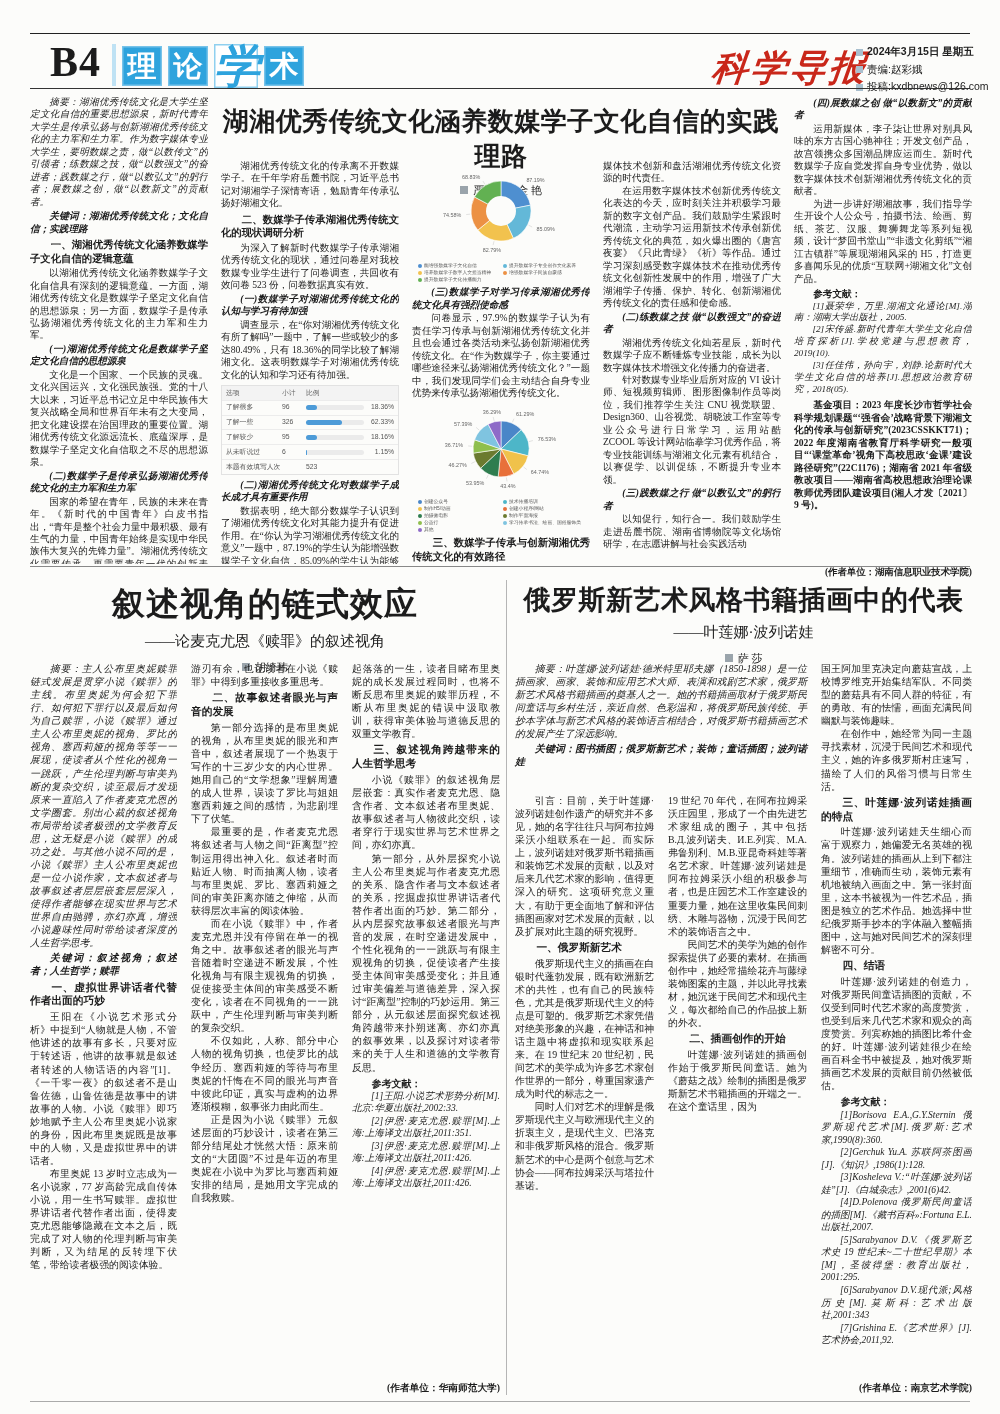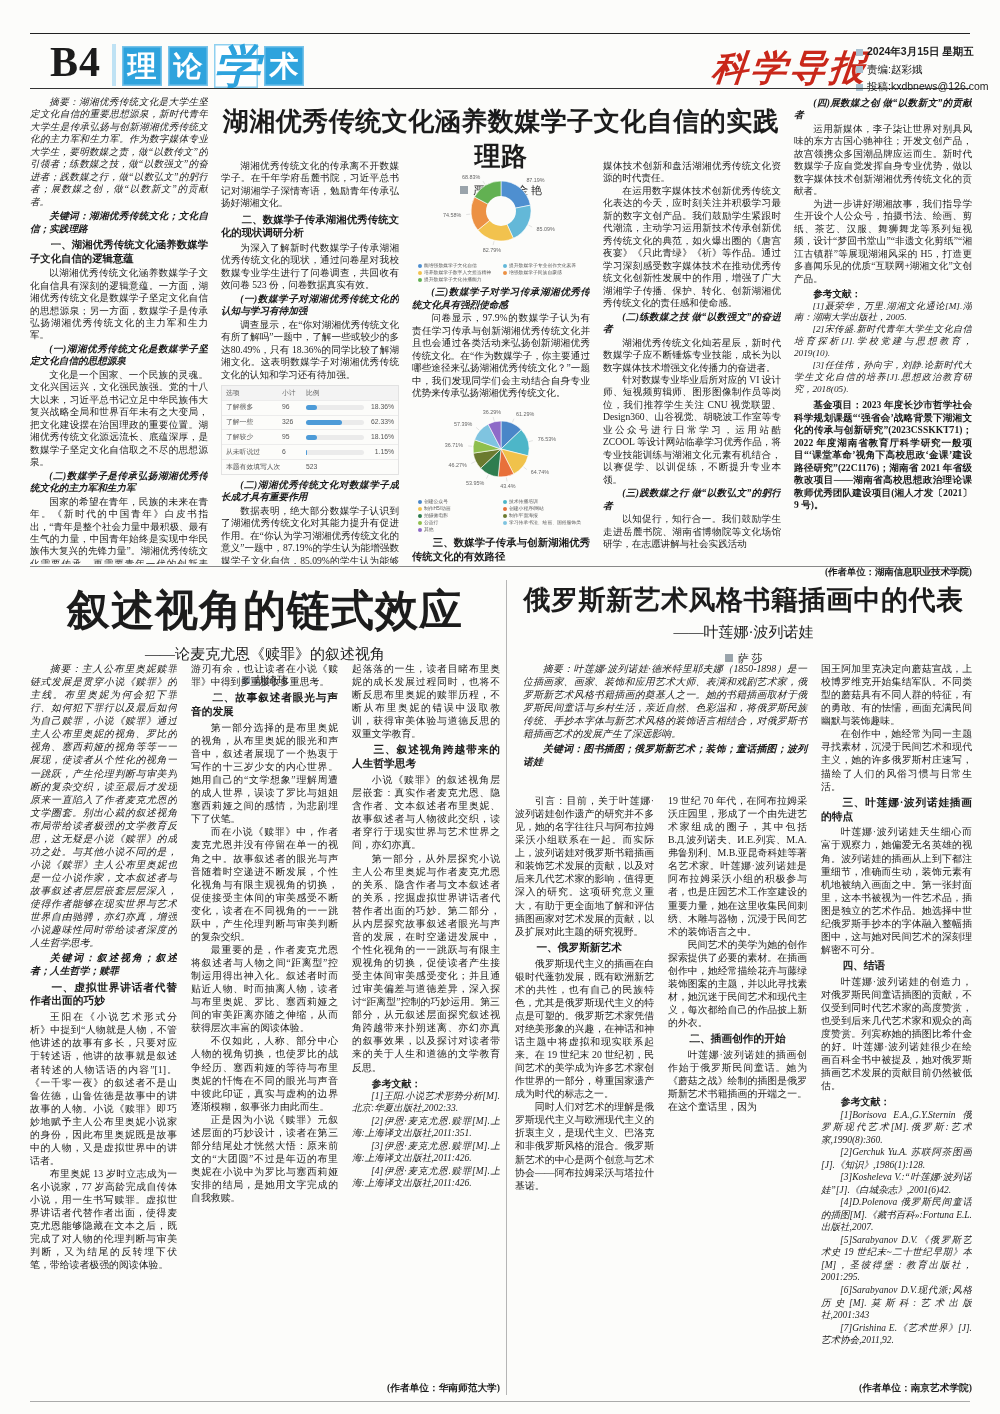--- a/index.html
+++ b/index.html
@@ -68,28 +68,28 @@
   .chartbox{margin:3px 0 2px;}
   .cl{display:grid;grid-template-columns:1fr 1fr;gap:1px 4px;margin:1px 6px 3px;}
   .cli{display:flex;align-items:center;font-size:4.8px;line-height:6px;color:#555;
        font-family:"Liberation Sans",sans-serif;white-space:nowrap;overflow:hidden;}
   .cld{width:4px;height:4px;border-radius:50%;margin-right:2px;flex:0 0 4px;}
 
   
   #a2{position:absolute;left:30px;top:576px;width:470px;height:822px;}
   #a3{position:absolute;left:515px;top:576px;width:457px;height:822px;}
   .btitle{text-align:center;font-weight:bold;margin-top:6px;}
-  #a2title{font-size:43px;letter-spacing:1px;}
+  #a2title{font-size:33px;letter-spacing:1px;}
   #a3title{font-size:27px;letter-spacing:.5px;}
   .bsubtitle{text-align:center;font-size:15px;margin-top:5px;}
   .bodycols{position:absolute;left:0;right:0;top:86px;bottom:2px;}
   .a2col{position:absolute;top:0;bottom:0;width:147px;}
   #a2c1{left:0;} #a2c2{left:161px;} #a2c3{left:322px;width:148px;}
   #a3left{position:absolute;left:0;top:0;bottom:0;width:292px;}
-  #a3abs{margin-bottom:5px;margin-left:8px;}
+  #a3abs{margin-bottom:5px;}
   #a3cols{position:absolute;left:0;right:0;top:116px;bottom:0;}
   .a3col{position:absolute;top:16px;bottom:0;width:139px;}
   #a3c1{left:0;} #a3c2{left:153px;}
   #a3c3{position:absolute;right:0;top:0;bottom:0;width:151px;}
   .hasunit{padding-bottom:15px;}
 </style>
 </head>
 <body>
 
 <div class="page">
@@ -340,22 +340,22 @@
           <div class="ab">摘要：主人公布里奥妮赎罪链式发展是贯穿小说《赎罪》的主线。布里奥妮为何会犯下罪行、如何犯下罪行以及最后如何为自己赎罪，小说《赎罪》通过主人公布里奥妮的视角、罗比的视角、塞西莉娅的视角等等一一展现，使读者从个性化的视角一一跳跃，产生伦理判断与审美判断的复杂交织，读至最后才发现原来一直陷入了作者麦克尤恩的文学圈套。别出心裁的叙述视角布局带给读者极强的文学教育反思，这无疑是小说《赎罪》的成功之处。与其他小说不同的是，小说《赎罪》主人公布里奥妮也是一位小说作家，文本叙述者与故事叙述者层层嵌套层层深入，使得作者能够在现实世界与艺术世界自由驰骋，亦幻亦真，增强小说趣味性同时带给读者深度的人生哲学思考。</div>
           <div class="kw">关键词：叙述视角；叙述者；人生哲学；赎罪</div>
           <div class="h">一、虚拟世界讲话者代替作者出面的巧妙</div>
           <p class="p">王阳在《小说艺术形式分析》中提到“人物就是人物，不管他讲述的故事有多长，只要对应于转述语，他讲的故事就是叙述者转述的人物话语的内容”[1]。《一千零一夜》的叙述者不是山鲁佐德，山鲁佐德是故事中的讲故事的人物。小说《赎罪》即巧妙地赋予主人公布里奥妮小说家的身份，因此布里奥妮既是故事中的人物，又是虚拟世界中的讲话者。</p>
           <p class="p">布里奥妮 13 岁时立志成为一名小说家，77 岁高龄完成自传体小说，用一生书写赎罪。虚拟世界讲话者代替作者出面，使得麦克尤恩能够隐藏在文本之后，既完成了对人物的伦理判断与审美判断，又为结尾的反转埋下伏笔，带给读者极强的阅读体验。</p>
         </div>
       <div id="a2c2" class="a2col col bt2">
           <p class="p pc">游刃有余，也让读者在小说《赎罪》中得到多重接收多重思考。</p>
           <div class="h">二、故事叙述者眼光与声音的发展</div>
           <p class="p">第一部分选择的是布里奥妮的视角，从布里奥妮的眼光和声音中，叙述者展现了一个热衷于写作的十三岁少女的内心世界。她用自己的“文学想象”理解周遭的成人世界，误读了罗比与姐姐塞西莉娅之间的感情，为悲剧埋下了伏笔。</p>
+          <p class="p">最重要的是，作者麦克尤恩将叙述者与人物之间“距离型”控制运用得出神入化。叙述者时而贴近人物、时而抽离人物，读者与布里奥妮、罗比、塞西莉娅之间的审美距离亦随之伸缩，从而获得层次丰富的阅读体验。</p>
           <p class="p">而在小说《赎罪》中，作者麦克尤恩并没有停留在单一的视角之中。故事叙述者的眼光与声音随着时空递进不断发展，个性化视角与有限主观视角的切换，促使接受主体间的审美感受不断变化，读者在不同视角的一一跳跃中，产生伦理判断与审美判断的复杂交织。</p>
-          <p class="p">最重要的是，作者麦克尤恩将叙述者与人物之间“距离型”控制运用得出神入化。叙述者时而贴近人物、时而抽离人物，读者与布里奥妮、罗比、塞西莉娅之间的审美距离亦随之伸缩，从而获得层次丰富的阅读体验。</p>
           <p class="p">不仅如此，人称、部分中心人物的视角切换，也使罗比的战争经历、塞西莉娅的等待与布里奥妮的忏悔在不同的眼光与声音中彼此印证，真实与虚构的边界逐渐模糊，叙事张力由此而生。</p>
           <p class="p">正是因为小说《赎罪》元叙述层面的巧妙设计，读者在第三部分结尾处才恍然大悟：原来前文的“大团圆”不过是年迈的布里奥妮在小说中为罗比与塞西莉娅安排的结局，是她用文字完成的自我救赎。</p>
         </div>
       <div id="a2c3" class="a2col col bt2 hasunit">
           <p class="p pc">起落落的一生，读者目睹布里奥妮的成长发展过程同时，也将不断反思布里奥妮的赎罪历程，不断从布里奥妮的错误中汲取教训，获得审美体验与道德反思的双重文学教育。</p>
           <div class="h">三、叙述视角跨越带来的人生哲学思考</div>
           <p class="p">小说《赎罪》的叙述视角层层嵌套：真实作者麦克尤恩、隐含作者、文本叙述者布里奥妮、故事叙述者与人物彼此交织，读者穿行于现实世界与艺术世界之间，亦幻亦真。</p>
           <p class="p">第一部分，从外层探究小说主人公布里奥妮与作者麦克尤恩的关系、隐含作者与文本叙述者的关系，挖掘虚拟世界讲话者代替作者出面的巧妙。第二部分，从内层探究故事叙述者眼光与声音的发展，在时空递进发展中，个性化视角的一一跳跃与有限主观视角的切换，促使读者产生接受主体间审美感受变化；并且通过审美偏差与道德差异，深入探讨“距离型”控制的巧妙运用。第三部分，从元叙述层面探究叙述视角跨越带来扑朔迷离、亦幻亦真的叙事效果，以及探讨对读者带来的关于人生和道德的文学教育反思。</p>
           <div class="refh">参考文献：</div>
           <p class="ref">[1]王阳.小说艺术形势分析[M].北京:华夏出版社,2002:33.</p>

